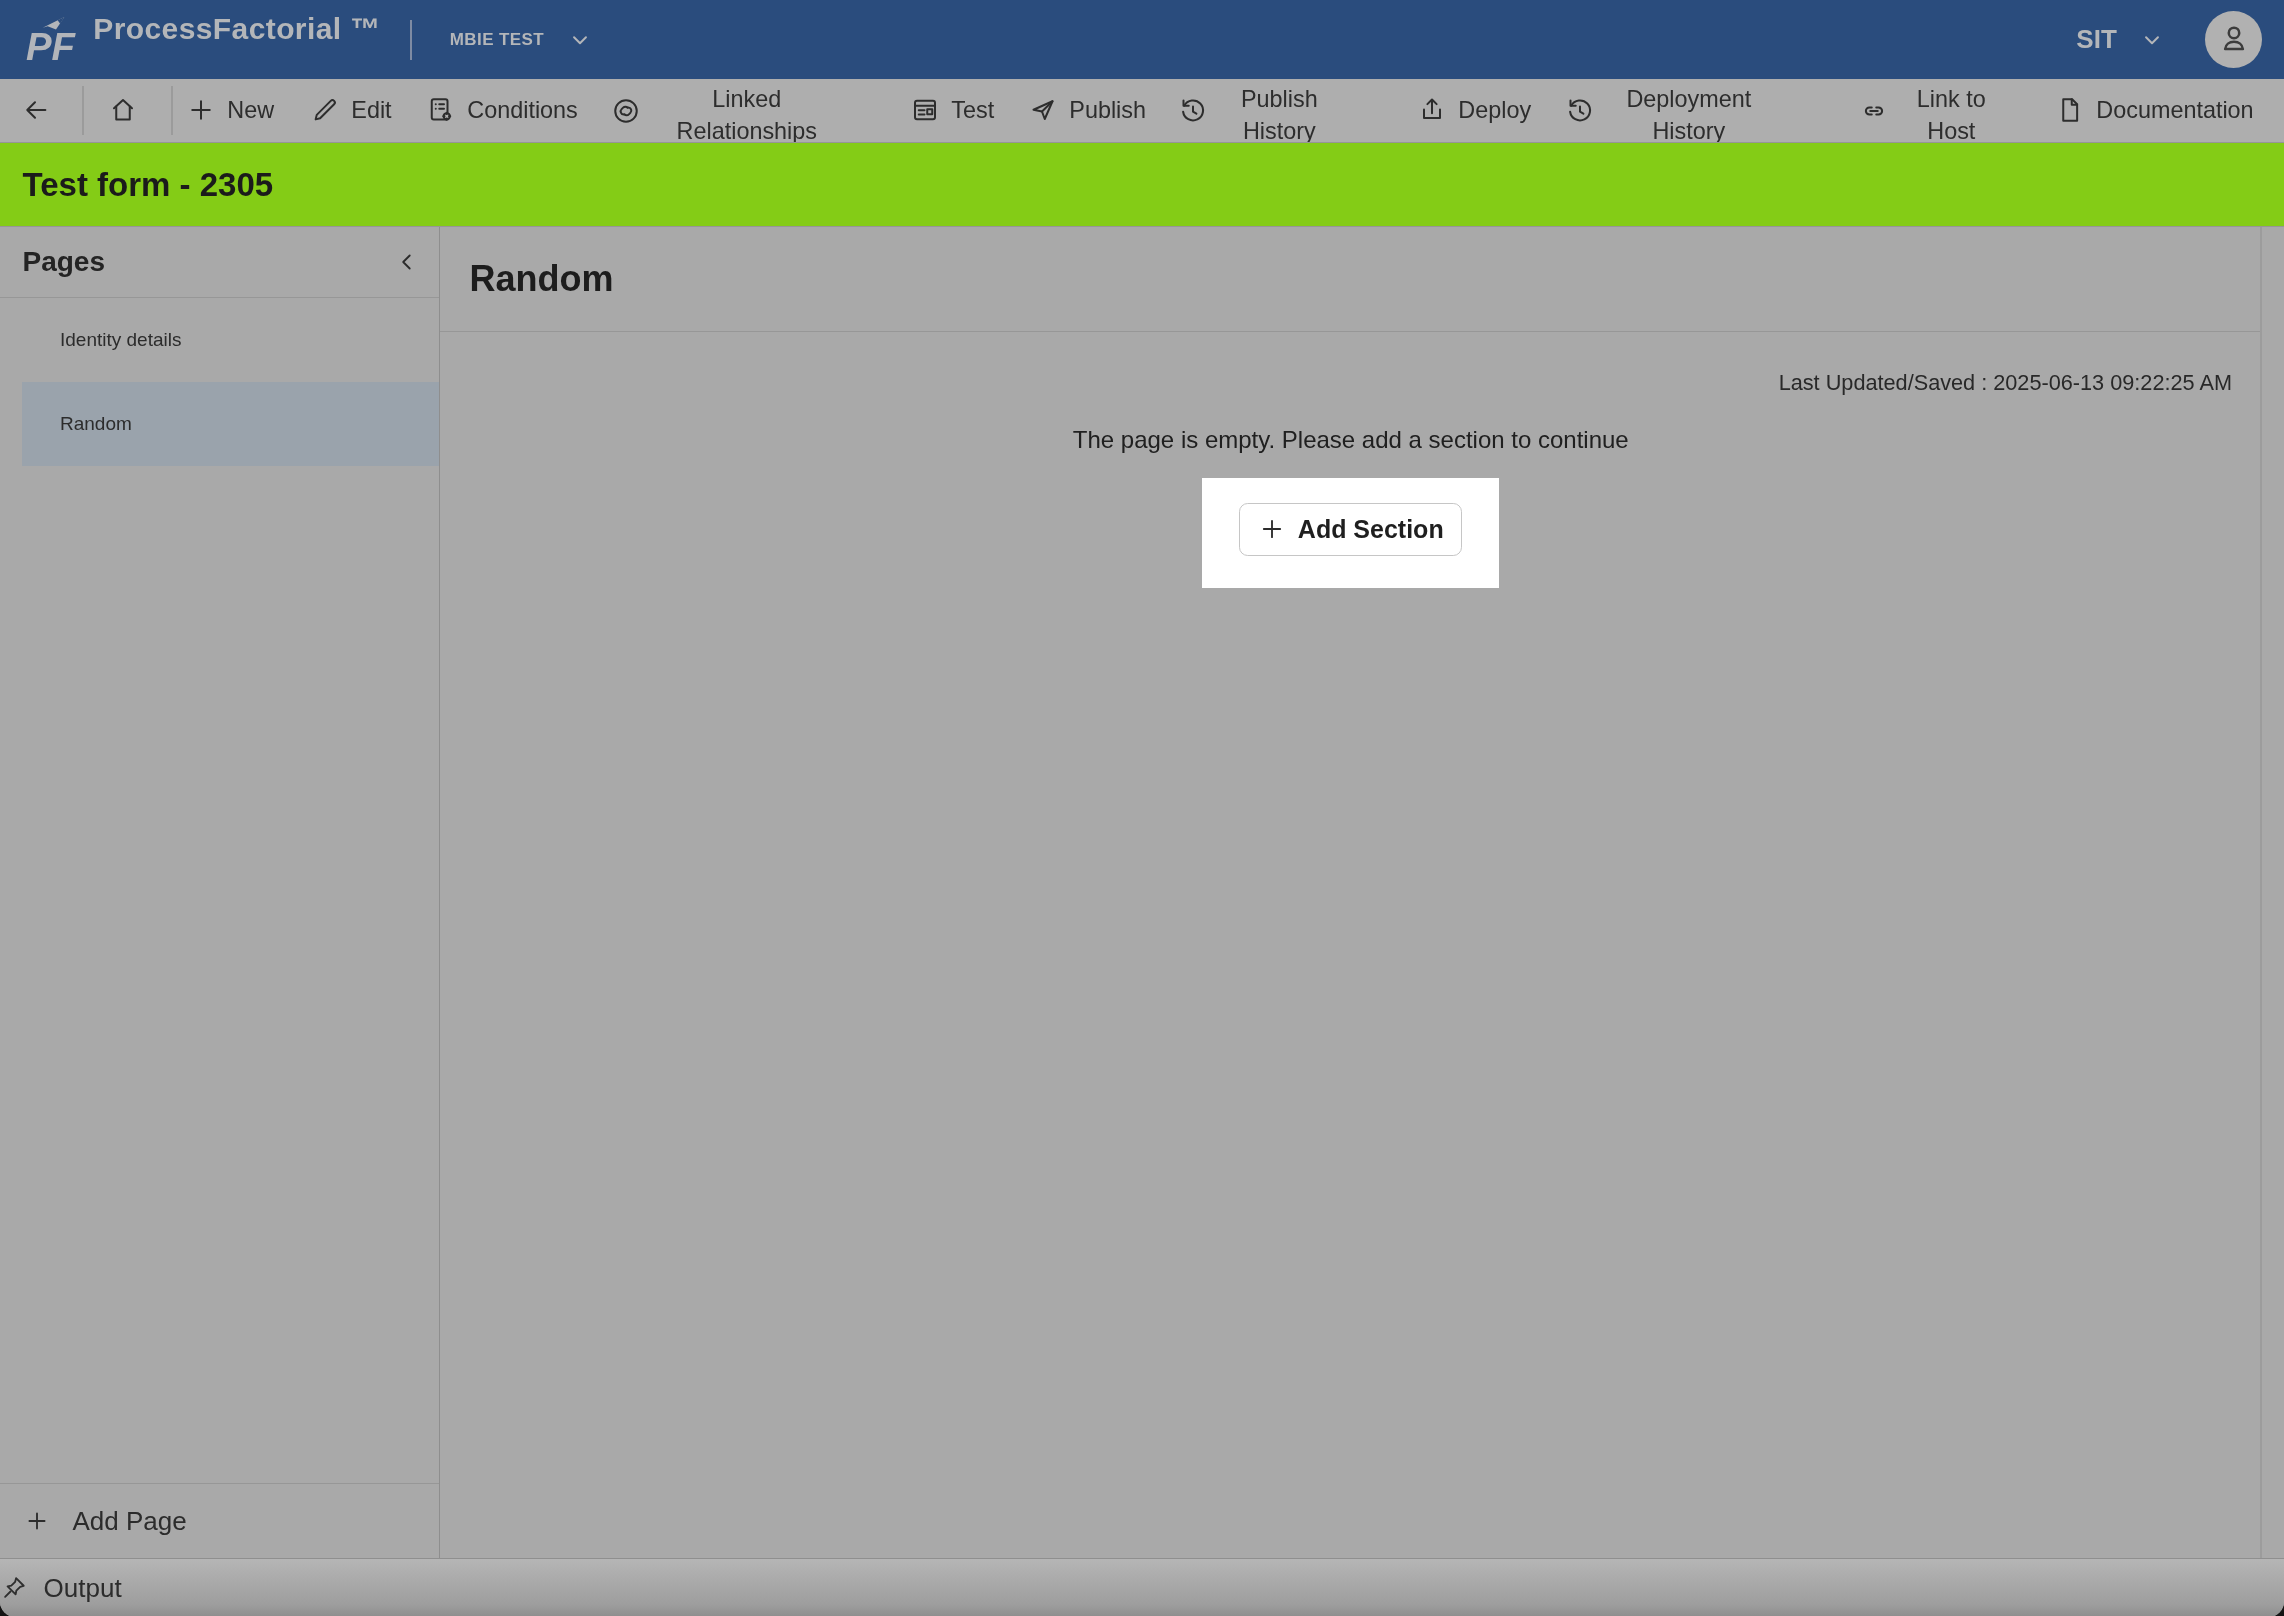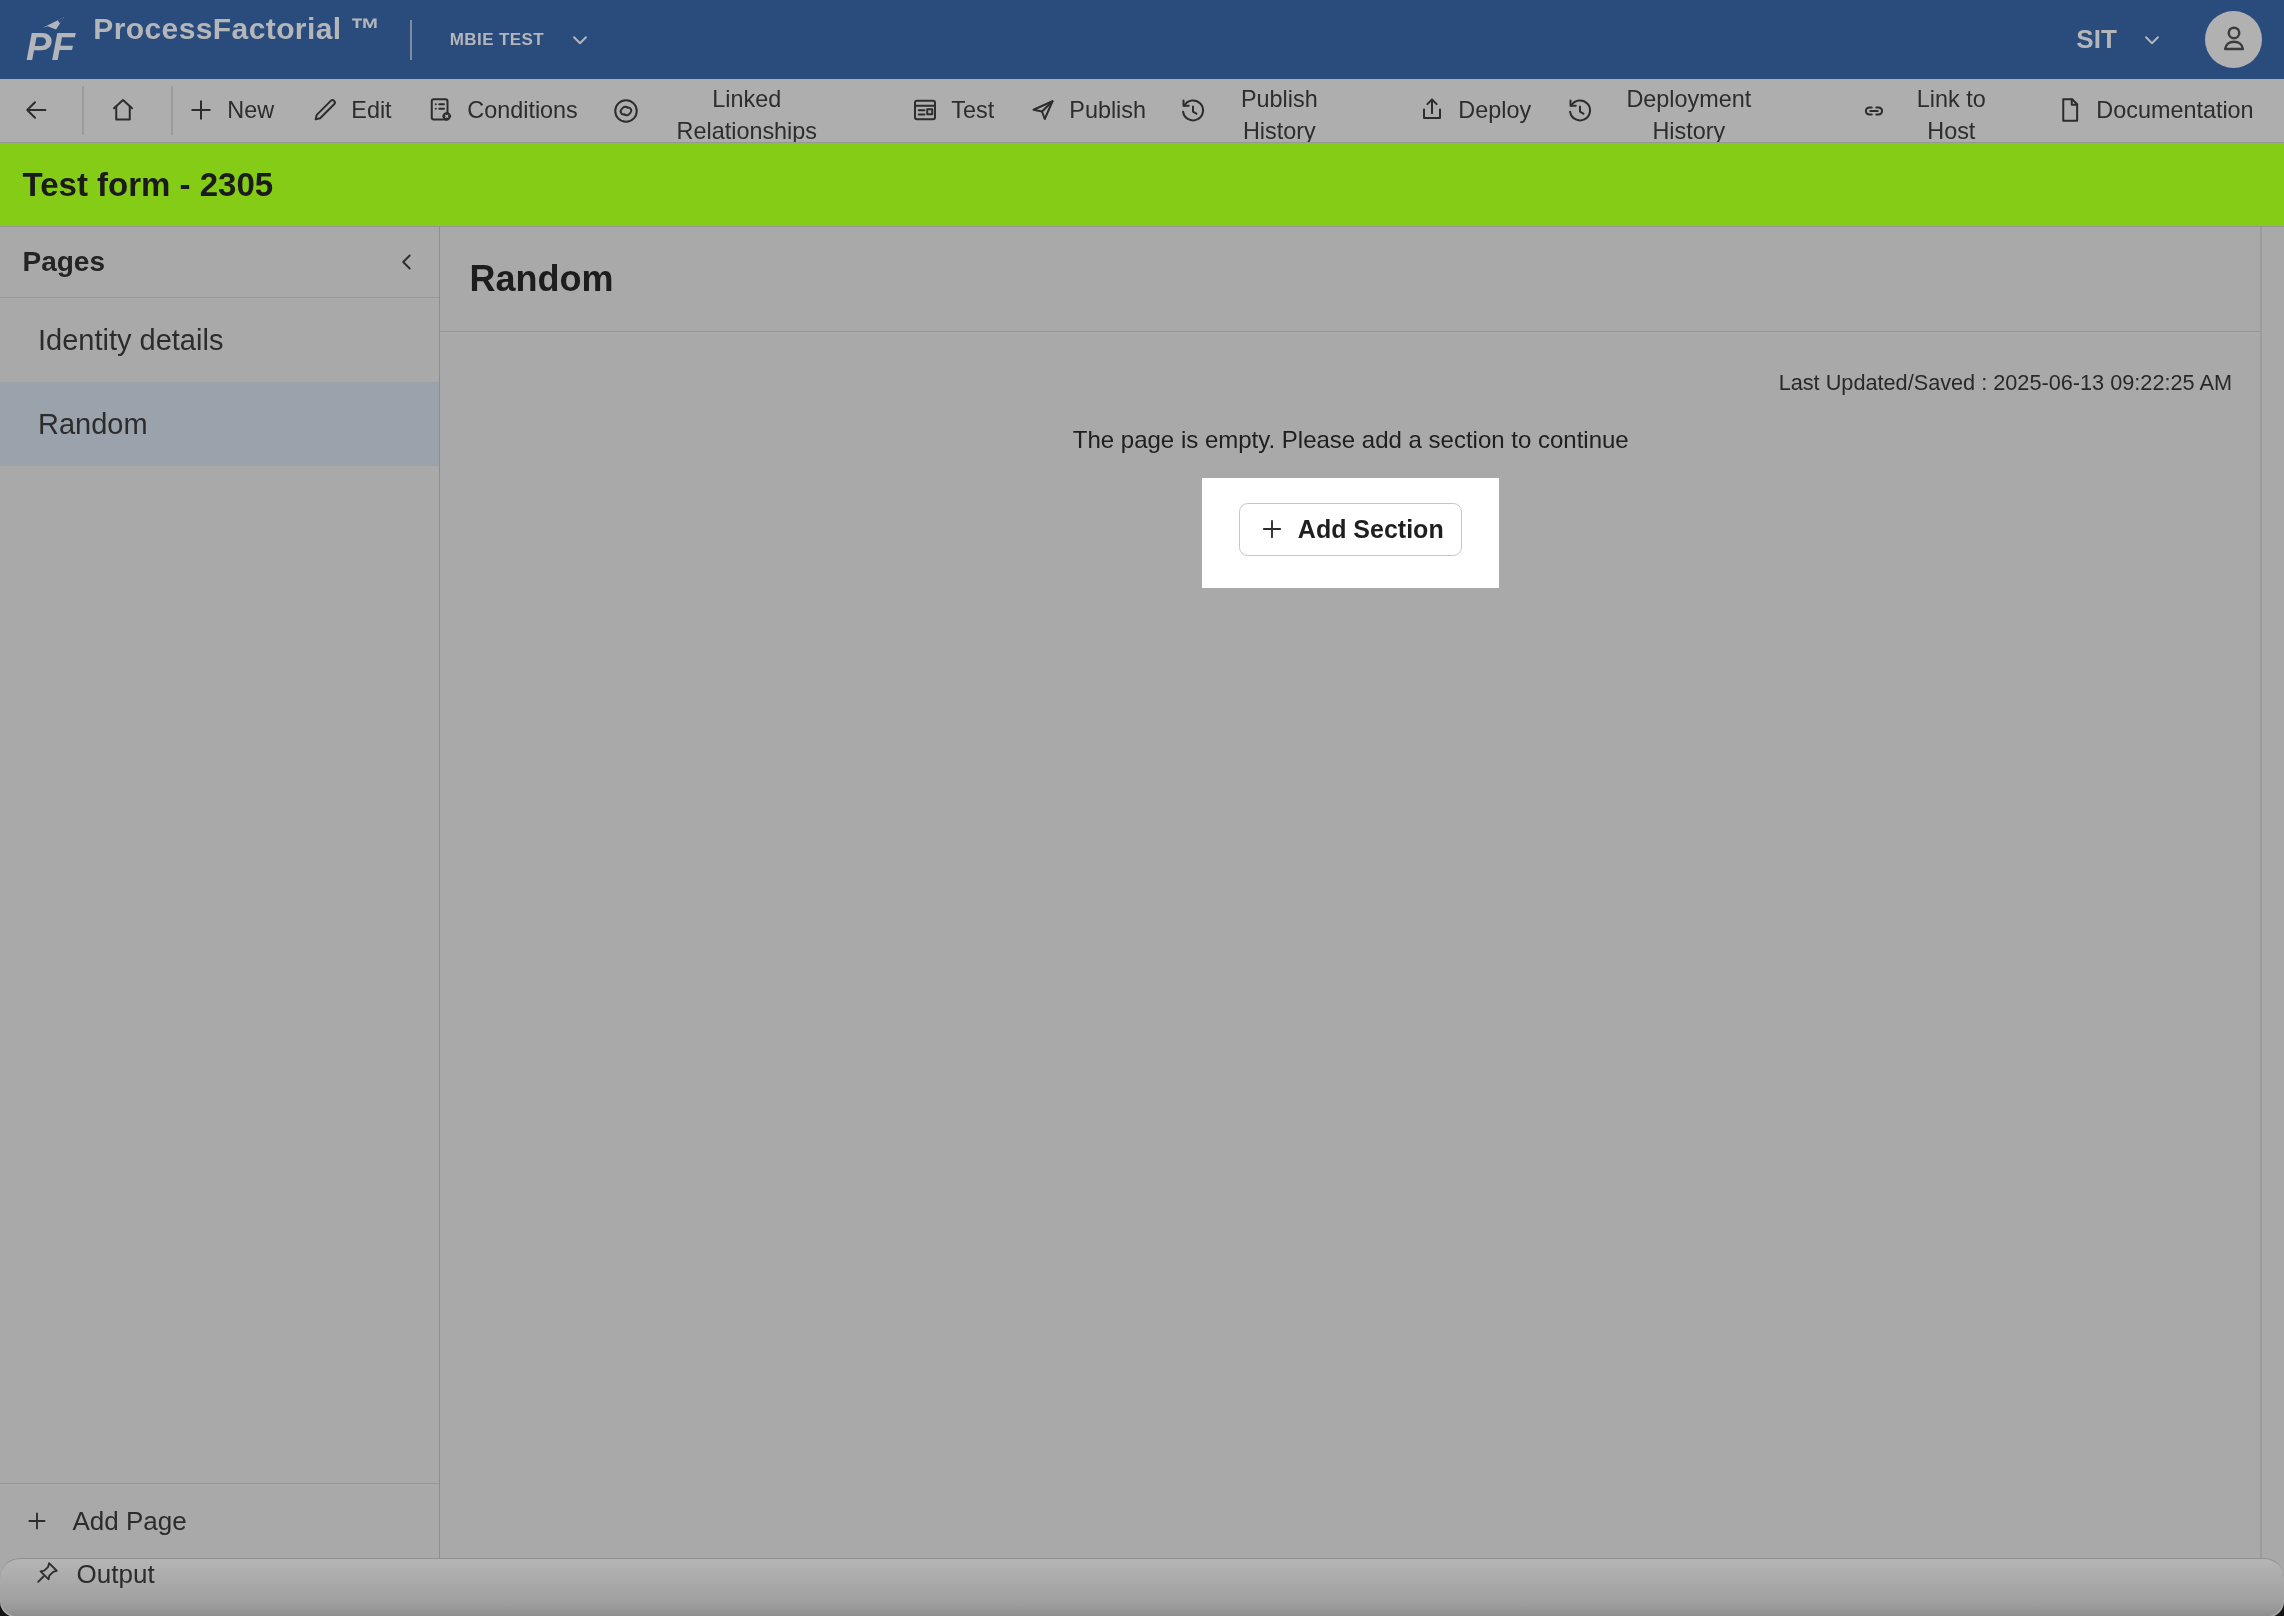--- a/index.html
+++ b/index.html
@@ -30,37 +30,37 @@
 
   
   .titlebar { height: 84px; flex: none; background: #84cc16; border-bottom: 1.7px solid #969696; display: flex; align-items: center; padding-left: 22.5px; font-size: 33px; font-weight: bold; color: #1b1b1b; }
 
   
   .body-row { flex: 1; min-height: 0; display: flex; background: #a9a9a9; }
 
   .sidebar { width: 440px; flex: none; border-right: 1.7px solid #8e8e8e; display: flex; flex-direction: column; }
   .sb-header { height: 71px; flex: none; border-bottom: 1.7px solid #979797; display: flex; align-items: center; padding: 0 19px 0 22.5px; font-size: 28px; font-weight: bold; color: #242424; }
   .sb-header-label { flex: 1; }
-  .sb-item { height: 84px; flex: none; display: flex; align-items: center; padding-left: 38px; font-size: 29px; color: #2c2c2c; cursor: default; }
+  .sb-item { height: 84px; flex: none; display: flex; align-items: center; padding-left: 38px; font-size: 19px; color: #2c2c2c; cursor: default; margin-left: 22px; }
   .sb-item.selected { background: #9aa3ac; }
   .sb-fill { flex: 1; }
   .sb-addpage { height: 75px; flex: none; border-top: 1.7px solid #979797; display: flex; align-items: center; padding-left: 24px; gap: 22.5px; font-size: 26px; color: #2c2c2c; }
 
   .main { flex: 1; position: relative; display: flex; flex-direction: column; min-width: 0; }
   .content-right-border { position: absolute; right: 22.5px; top: 0; bottom: 0; width: 1.7px; background: #9c9c9c; }
   .main-heading-row { height: 105px; flex: none; margin-right: 22.5px; border-bottom: 1.7px solid #979797; display: flex; align-items: center; padding-left: 29.5px; }
   .main-heading { font-size: 36px; font-weight: bold; color: #1d1d1d; }
   .main-inner { flex: 1; margin-right: 22.5px; }
   .last-updated { text-align: right; padding: 38px 29.5px 0 0; font-size: 21.7px; color: #292929; }
   .empty-message { text-align: center; margin-top: 29.5px; font-size: 24px; color: #202020; }
   .spotlight { width: 297px; height: 110px; background: #ffffff; margin: 24px auto 0; display: flex; justify-content: center; }
   .add-section-btn { margin-top: 25px; width: 223px; height: 53px; background: #ffffff; border: 1.7px solid #c6c6c6; border-radius: 8.7px; display: flex; align-items: center; justify-content: center; gap: 12px; font-size: 25px; font-weight: bold; color: #1f1f1f; cursor: pointer; }
 
   
-  .output-bar { height: 59px; flex: none; background: linear-gradient(#b5b5b5, #9e9e9e 78%, #8d8d8d); border-top: 1.7px solid #8f8f8f; display: flex; align-items: flex-start; padding-left: 33px; gap: 15.6px; font-size: 26px; color: #2c2c2c; border-radius: 20px; }
+  .output-bar { height: 59px; flex: none; background: linear-gradient(#b5b5b5, #9e9e9e 78%, #8d8d8d); border-top: 1.7px solid #8f8f8f; display: flex; align-items: center; gap: 15.6px; font-size: 26px; color: #2c2c2c; }
 </style>
 </head>
 <body>
 
 <div class="app">
 
   <div class="topbar">
     <div class="brand">
       <span class="icon-wrap">
         <svg width="50" height="55" viewBox="0 0 60 66">

